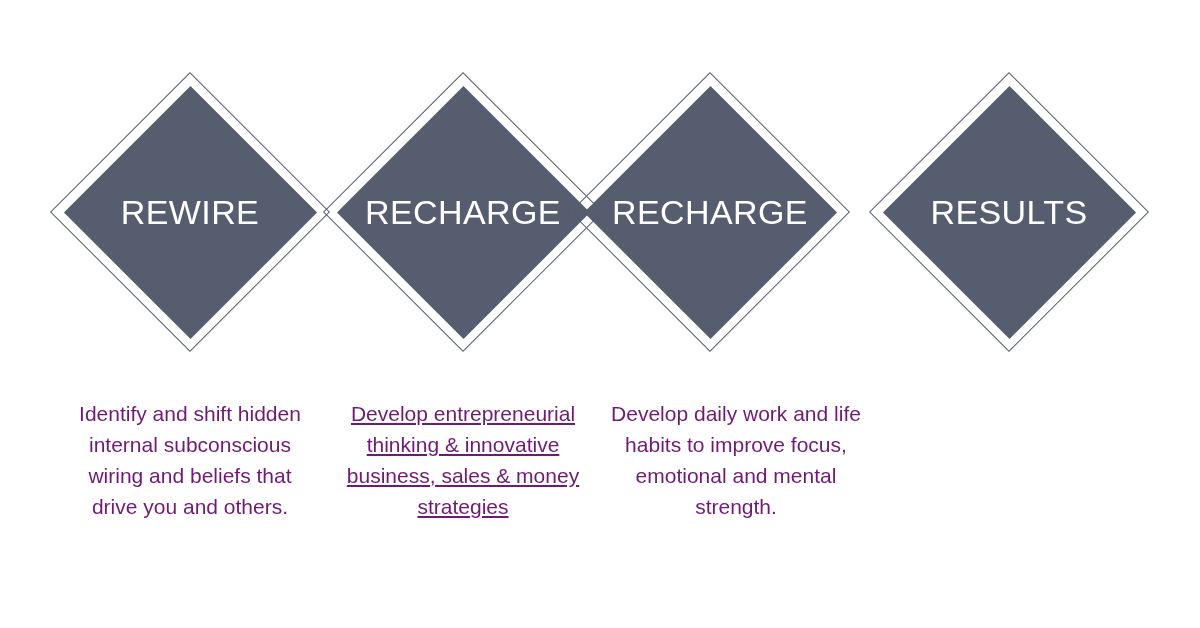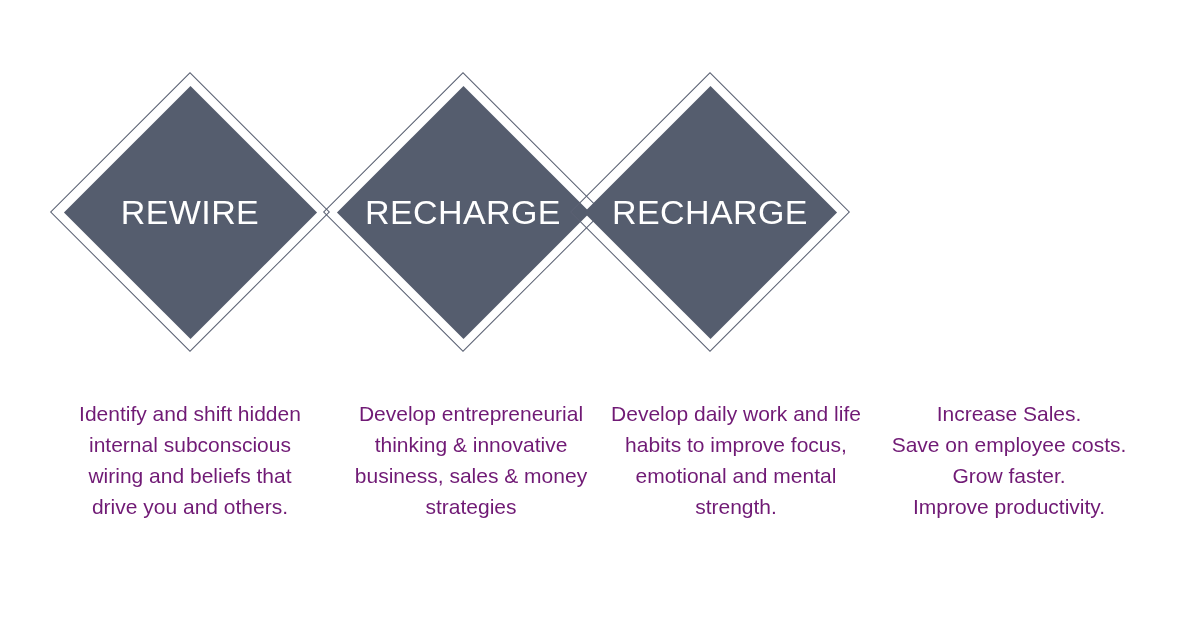--- a/index.html
+++ b/index.html
@@ -93,21 +93,21 @@
     position: absolute;
     top: 0;
     width: 250px;
     text-align: center;
     color: #701a75;
     font-size: 21px;
     line-height: 31px;
     font-family: "Liberation Sans", sans-serif;
   }
   .caption.c0 { left: 65px;  }
-  .caption.c1 { left: 346px; }
+  .caption.c1 { left: 338px; text-decoration: underline; }
   .caption.c2 { left: 611px; }
   .caption.c3 { left: 884px; }
 </style>
 </head>
 <body>
 
 <div class="infographic">
 
   <div class="diamond-row">
 
@@ -122,26 +122,27 @@
       <div class="diamond-fill"></div>
       <div class="diamond-label">RECHARGE</div>
     </div>
 
     <div class="diamond-cell c2">
       <div class="diamond-outline"></div>
       <div class="diamond-fill"></div>
       <div class="diamond-label">RECHARGE</div>
     </div>
 
+    <div class="diamond-cell c3">
+      <div class="diamond-outline"></div>
+      <div class="diamond-fill"></div>
+      <div class="diamond-label">RESULTS</div>
+    </div>
 
   </div>
 
   <div class="caption-row">
     <div class="caption c0">Identify and shift hidden internal subconscious wiring and beliefs that drive you and others.</div>
     <div class="caption c1">Develop entrepreneurial thinking &amp; innovative business, sales &amp; money strategies</div>
     <div class="caption c2">Develop daily work and life habits to improve focus, emotional and mental strength.</div>
-    <div class="caption c3" style="white-space: pre-line;">Increase Sales.
-Save on employee costs.
-Grow faster.
-Improve productivity.</div>
   </div>
 
 </div>
 
 </body></html>

